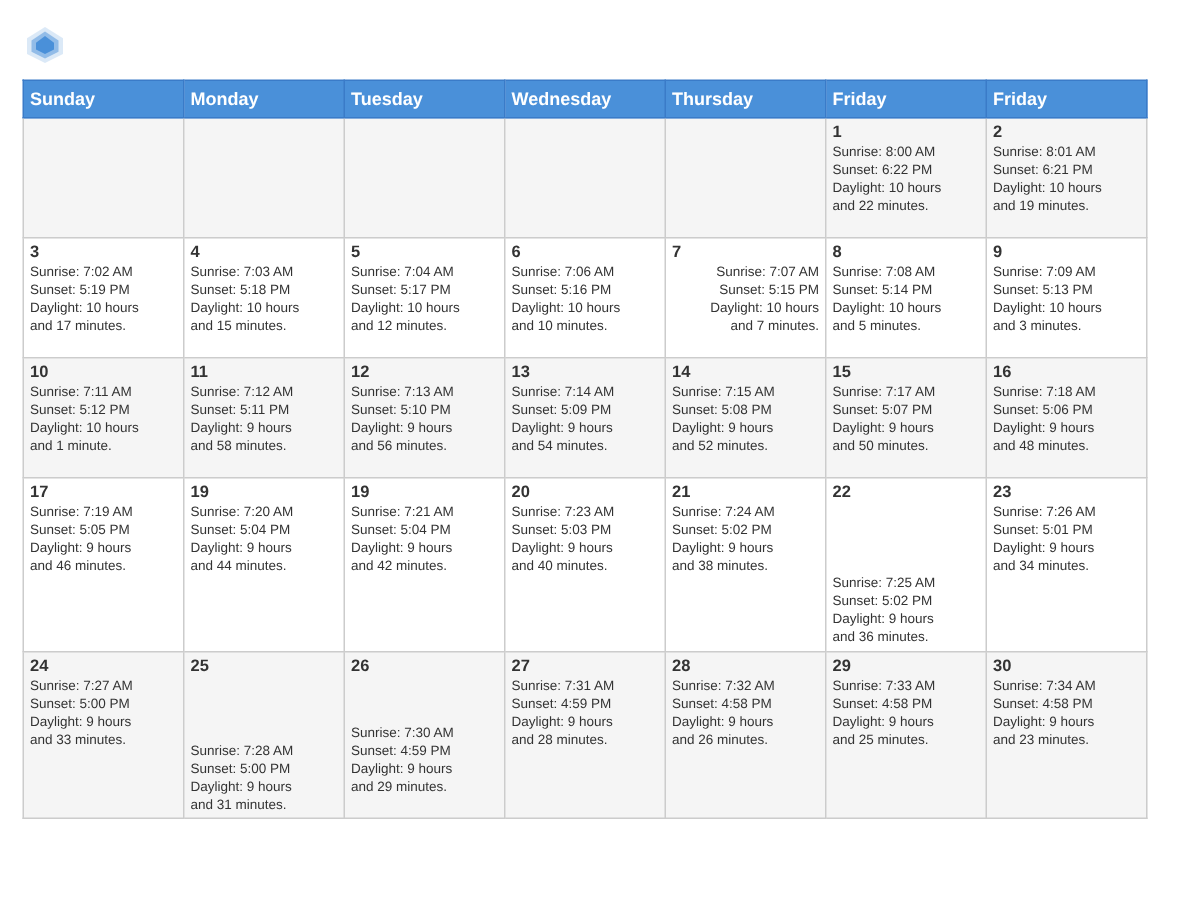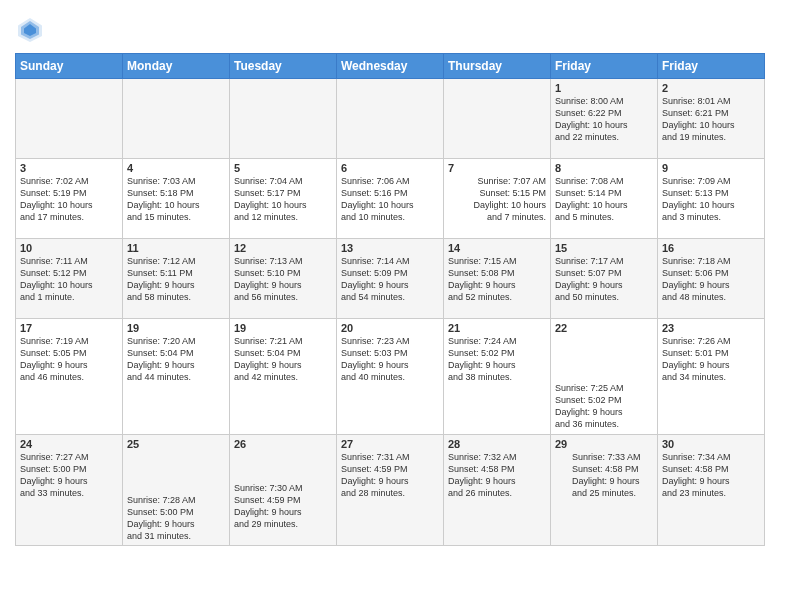--- a/index.html
+++ b/index.html
@@ -341,21 +341,21 @@
           </td>
           <td>
             <span class="day-num">28</span>
             <div class="day-info" style="white-space: pre-line;">Sunrise: 7:32 AM
 Sunset: 4:58 PM
 Daylight: 9 hours
 and 26 minutes.</div>
           </td>
           <td>
             <span class="day-num">29</span>
-            <div class="day-info" style="white-space: pre-line; margin-left: 17px;">Sunrise: 7:33 AM
+            <div class="day-info" style="white-space: pre-line;">Sunrise: 7:33 AM
 Sunset: 4:58 PM
 Daylight: 9 hours
 and 25 minutes.</div>
           </td>
           <td>
             <span class="day-num">30</span>
             <div class="day-info" style="white-space: pre-line;">Sunrise: 7:34 AM
 Sunset: 4:58 PM
 Daylight: 9 hours
 and 23 minutes.</div>

